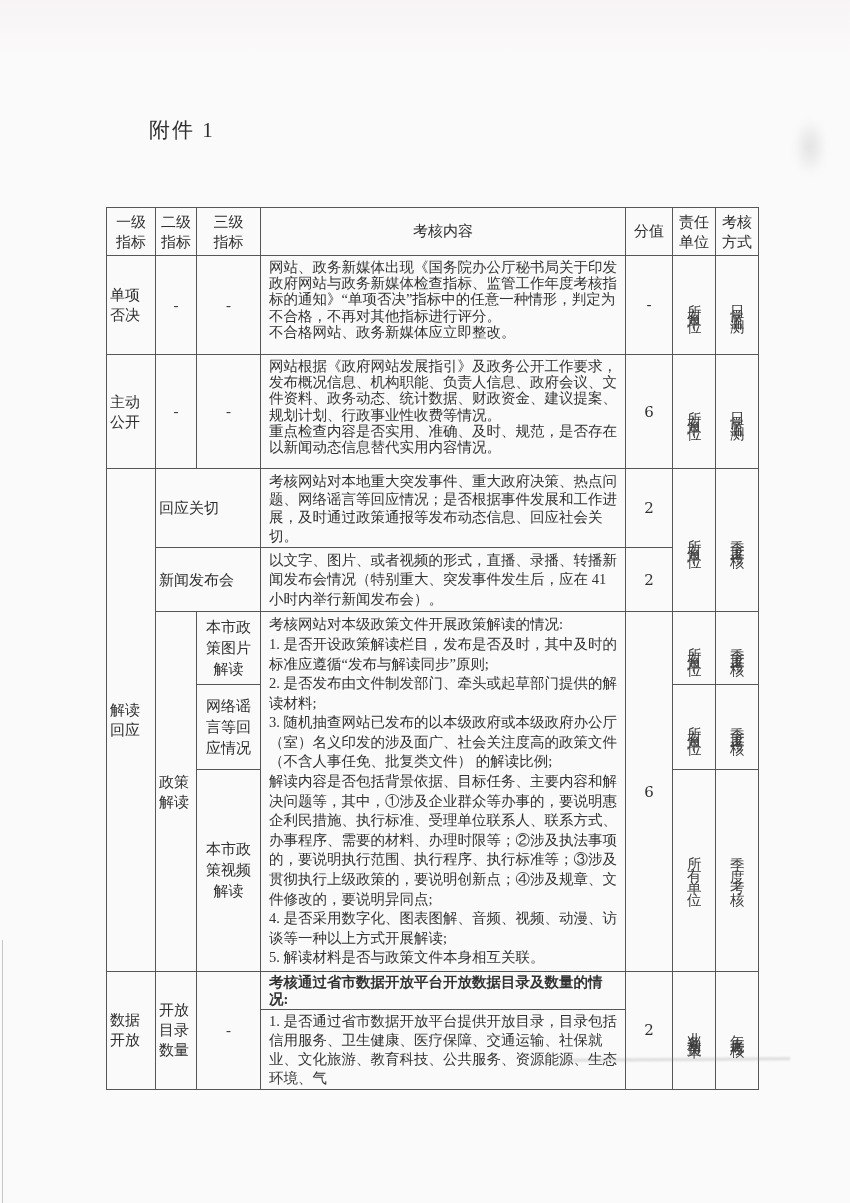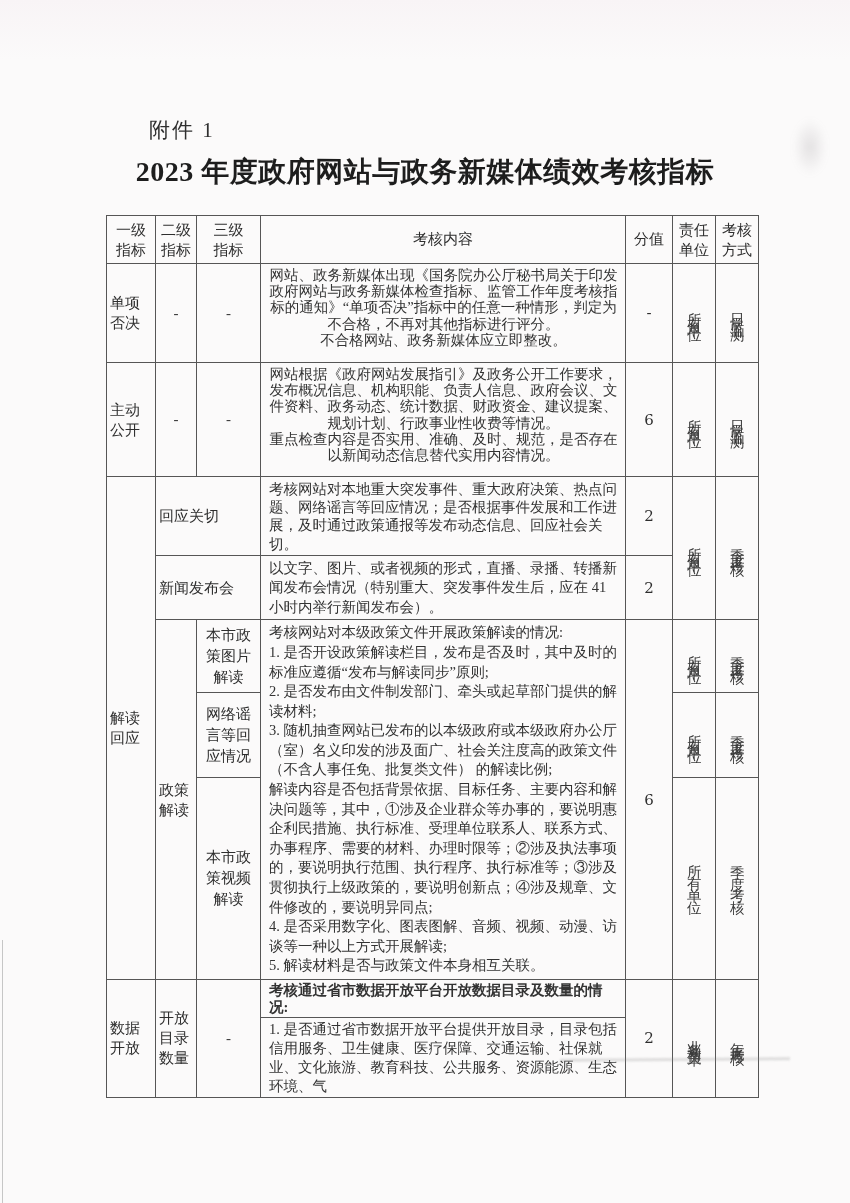--- a/index.html
+++ b/index.html
@@ -13,57 +13,56 @@
   .scan-edge-left { position:absolute; left:2px; top:940px; width:1px; height:263px; background:#b9b9b9; opacity:.8; }
   .smudge-right { position:absolute; left:793px; top:118px; width:34px; height:58px; border-radius:50%;
     background:radial-gradient(ellipse at center, rgba(120,115,120,.18), rgba(120,115,120,0) 70%); filter:blur(3px); }
   .smudge-cut { position:absolute; left:560px; top:1058px; width:230px; height:3px;
     background:rgba(130,130,130,.25); filter:blur(1px); transform:rotate(-.4deg); }
 
   .attachment { position:absolute; left:149px; top:116px; font-size:21px; color:#2f2f2f; letter-spacing:2px; }
   .doc-title { position:absolute; left:0; top:153px; width:100%; margin:0; text-align:center;
     font-size:28px; font-weight:bold; color:#1d1d1d; letter-spacing:.5px; }
 
-  table.assess { position:absolute; left:106px; top:215px; width:652px;
+  table.assess { position:absolute; left:106px; top:207px; width:652px;
     border-collapse:collapse; table-layout:fixed; }
   .assess th, .assess td { border:1px solid #565656; padding:0; overflow:hidden;
     font-weight:normal; vertical-align:middle; }
 
   th.hcell { font-size:15px; color:#2e2e2e; text-align:center; line-height:19px; }
   .w2 { display:inline-block; width:2.15em; line-height:20px; }
 
   td.lbl { font-size:15px; color:#2e2e2e; text-align:left; line-height:20px; padding:2px 3px; }
   td.lbl3 { font-size:15px; color:#2e2e2e; text-align:center; line-height:21px; padding:2px 7px; }
   td.dash { font-size:15px; text-align:center; color:#3a3a3a; }
   td.score { font-size:15px; text-align:center; color:#2e2e2e; font-family:"DejaVu Serif",serif; }
 
   td.content { font-size:14.5px; text-align:left; vertical-align:top; padding:3px 7px 2px 8px; color:#333; }
   td.content p { margin:0; }
-  .lh-tight p { line-height:16.2px;text-align:center; }
+  .lh-tight p { line-height:16.2px; }
   .lh-mid   p { line-height:18.2px; }
   .lh-news  p { line-height:19.5px; }
   .lh-big   p { line-height:19.6px; }
 
   td.splitcell { vertical-align:top; padding:0; font-size:14.5px; color:#333; }
   .split-top { padding:2px 7px 1px 8px; line-height:17px; border-bottom:1px solid #565656;font-weight:bold; }
   .split-bottom { padding:2px 5px 1px 8px; line-height:18.8px; }
 
   td.vert { text-align:center; }
   td.vert span { writing-mode:vertical-rl; text-orientation:upright; display:inline-block;
     font-size:14.5px; color:#3a3a3a; letter-spacing:5px; line-height:1; }
   td.vert.tall span { letter-spacing:12px; }
   td.vert.cut span { letter-spacing:3px; }
 </style>
 </head>
 <body>
 
 <div class="page">
 
   <div class="attachment">附件 1</div>
-  <h1 class="doc-title">2023 年度政府网站与政务新媒体绩效考核指标</h1>
 
   <table class="assess">
     <colgroup>
       <col style="width:49px">
         <col style="width:41px">
         <col style="width:64px">
       <col style="width:365px">
         <col style="width:47px">
         <col style="width:43px">
         <col style="width:43px">

